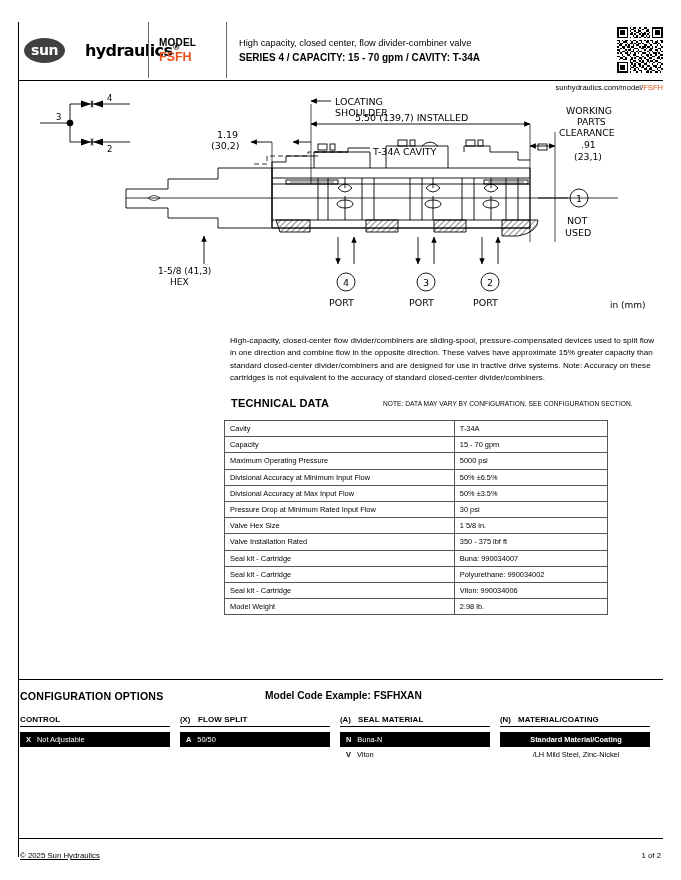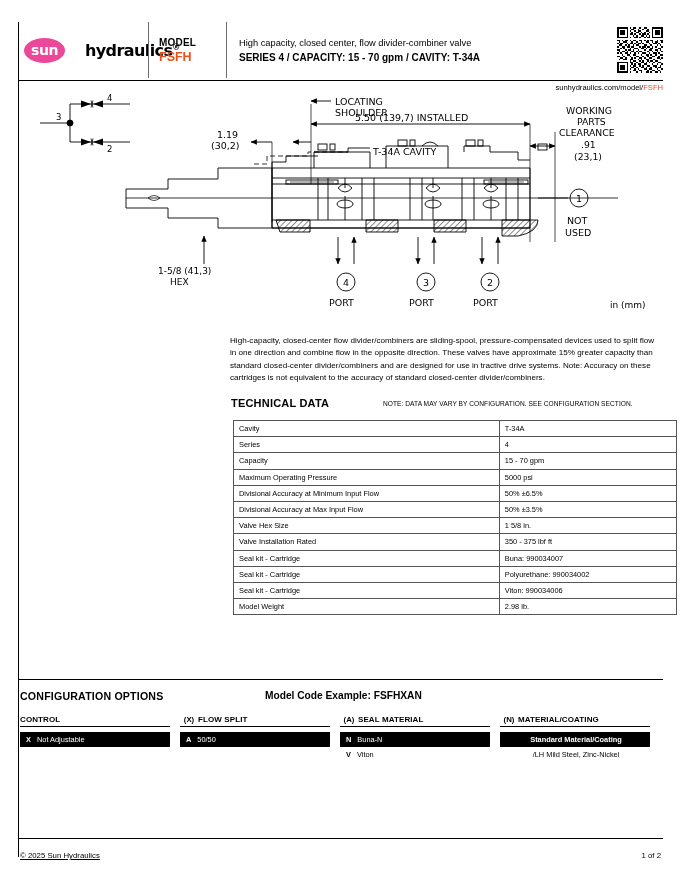--- a/index.html
+++ b/index.html
@@ -15,21 +15,21 @@
     overflow: hidden;
   }
   .page { position: relative; width: 681px; height: 880px; }
 
   
   .header { position: absolute; left: 18px; top: 22px; width: 645px; height: 56px; display: flex; align-items: stretch; }
   .logo-cell { width: 130px; display: flex; align-items: center; padding-left: 6px; }
   .logo-wrap { display: flex; align-items: center; }
   .logo-ellipse {
     width: 41px; height: 25px; border-radius: 50%;
-    background: #ec4899; display: flex; align-items: center; justify-content: center;
+    background: #404040; display: flex; align-items: center; justify-content: center;
   }
   .logo-ellipse span { color: #fff; font-weight: bold; font-size: 14px; letter-spacing: -0.4px; font-family: "DejaVu Sans", sans-serif; }
   .logo-word { font-size: 16px; font-weight: bold; letter-spacing: -0.6px; margin-left: 20px; font-family: "DejaVu Sans", sans-serif; }
   .logo-reg { font-size: 8px; vertical-align: super; }
 
   .model-cell { width: 78px; border-left: 1px solid #6b6b6b; padding-left: 10px; display: flex; flex-direction: column; justify-content: center; }
   .model-label { font-size: 10px; font-weight: bold; letter-spacing: .2px; }
   .model-value { font-size: 12.5px; font-weight: bold; color: #E8531C; margin-top: 2px; }
 
   .desc-cell { flex: 1; border-left: 1px solid #6b6b6b; padding-left: 12px; display: flex; flex-direction: column; justify-content: center; }
@@ -47,34 +47,34 @@
   .drawing { position: absolute; left: 18px; top: 92px; width: 645px; height: 235px; }
   .drawing svg { display: block; }
 
   
   .description { position: absolute; left: 230px; top: 335px; width: 432px; font-size: 8.1px; line-height: 1.52; text-align: left; }
 
   
   .td-head { position: absolute; left: 231px; top: 397px; font-size: 11px; font-weight: bold; letter-spacing: .2px; }
   .td-note { position: absolute; left: 383px; top: 400px; font-size: 6.6px; letter-spacing: .05px; }
 
-  table.tech { position: absolute; left: 233px; top: 420px; width: 444px; border-collapse: collapse; }
+  table.tech { position: absolute; left: 224px; top: 420px; width: 384px; border-collapse: collapse; }
   table.tech td {
     border: 1px solid #555; font-size: 7.4px; padding: 3.1px 5px; height: 16px; vertical-align: middle;
   }
   table.tech td.k { width: 60%; }
   table.tech td.v { width: 40%; }
 
   
   .cfg-rule { position: absolute; left: 18px; top: 679px; width: 645px; border-top: 1.4px solid #000; }
   .cfg-title { position: absolute; left: 20px; top: 690px; font-size: 10.6px; font-weight: bold; letter-spacing: .2px; }
   .cfg-example { position: absolute; left: 265px; top: 690px; font-size: 10.2px; font-weight: bold; }
 
   .cfg-cols { position: absolute; left: 20px; top: 715px; width: 640px; display: flex; gap: 0px; }
-  .cfg-col { width: 160px; padding-right: 10px; text-align: center; }
+  .cfg-col { width: 160px; padding-right: 10px; }
   .cfg-col-head { display: flex; align-items: baseline; border-bottom: 1.3px solid #000; padding-bottom: 2px; }
   .cfg-code { font-size: 7.8px; font-weight: bold; min-width: 18px; }
   .cfg-name { font-size: 8px; font-weight: bold; letter-spacing: .1px; }
   .cfg-bar {
     background: #000; color: #fff; margin-top: 5px;
     font-size: 7.4px; padding: 3px 4px 3px 6px; display: flex; gap: 6px; align-items: baseline;
   }
   .cfg-bar.centered { justify-content: center; }
   .cfg-bar b { font-weight: bold; }
   .cfg-opt { font-size: 7.4px; padding: 3px 4px 0 6px; display: flex; gap: 6px; align-items: baseline; color: #000; }
@@ -517,38 +517,38 @@
   <div class="td-head">TECHNICAL DATA</div>
   <div class="td-note">NOTE: DATA MAY VARY BY CONFIGURATION. SEE CONFIGURATION SECTION.</div>
 
   <table class="tech">
     <tbody>
         <tr>
           <td class="k">Cavity</td>
           <td class="v">T-34A</td>
         </tr>
         <tr>
-          <td class="k">Series</td>
-          <td class="v">4</td>
-        </tr>
-        <tr>
           <td class="k">Capacity</td>
           <td class="v">15 - 70 gpm</td>
         </tr>
         <tr>
           <td class="k">Maximum Operating Pressure</td>
           <td class="v">5000 psi</td>
         </tr>
         <tr>
           <td class="k">Divisional Accuracy at Minimum Input Flow</td>
           <td class="v">50% ±6.5%</td>
         </tr>
         <tr>
           <td class="k">Divisional Accuracy at Max Input Flow</td>
           <td class="v">50% ±3.5%</td>
+        </tr>
+        <tr>
+          <td class="k">Pressure Drop at Minimum Rated Input Flow</td>
+          <td class="v">30 psi</td>
         </tr>
         <tr>
           <td class="k">Valve Hex Size</td>
           <td class="v">1 5/8 in.</td>
         </tr>
         <tr>
           <td class="k">Valve Installation Rated</td>
           <td class="v">350 - 375 lbf ft</td>
         </tr>
         <tr>

